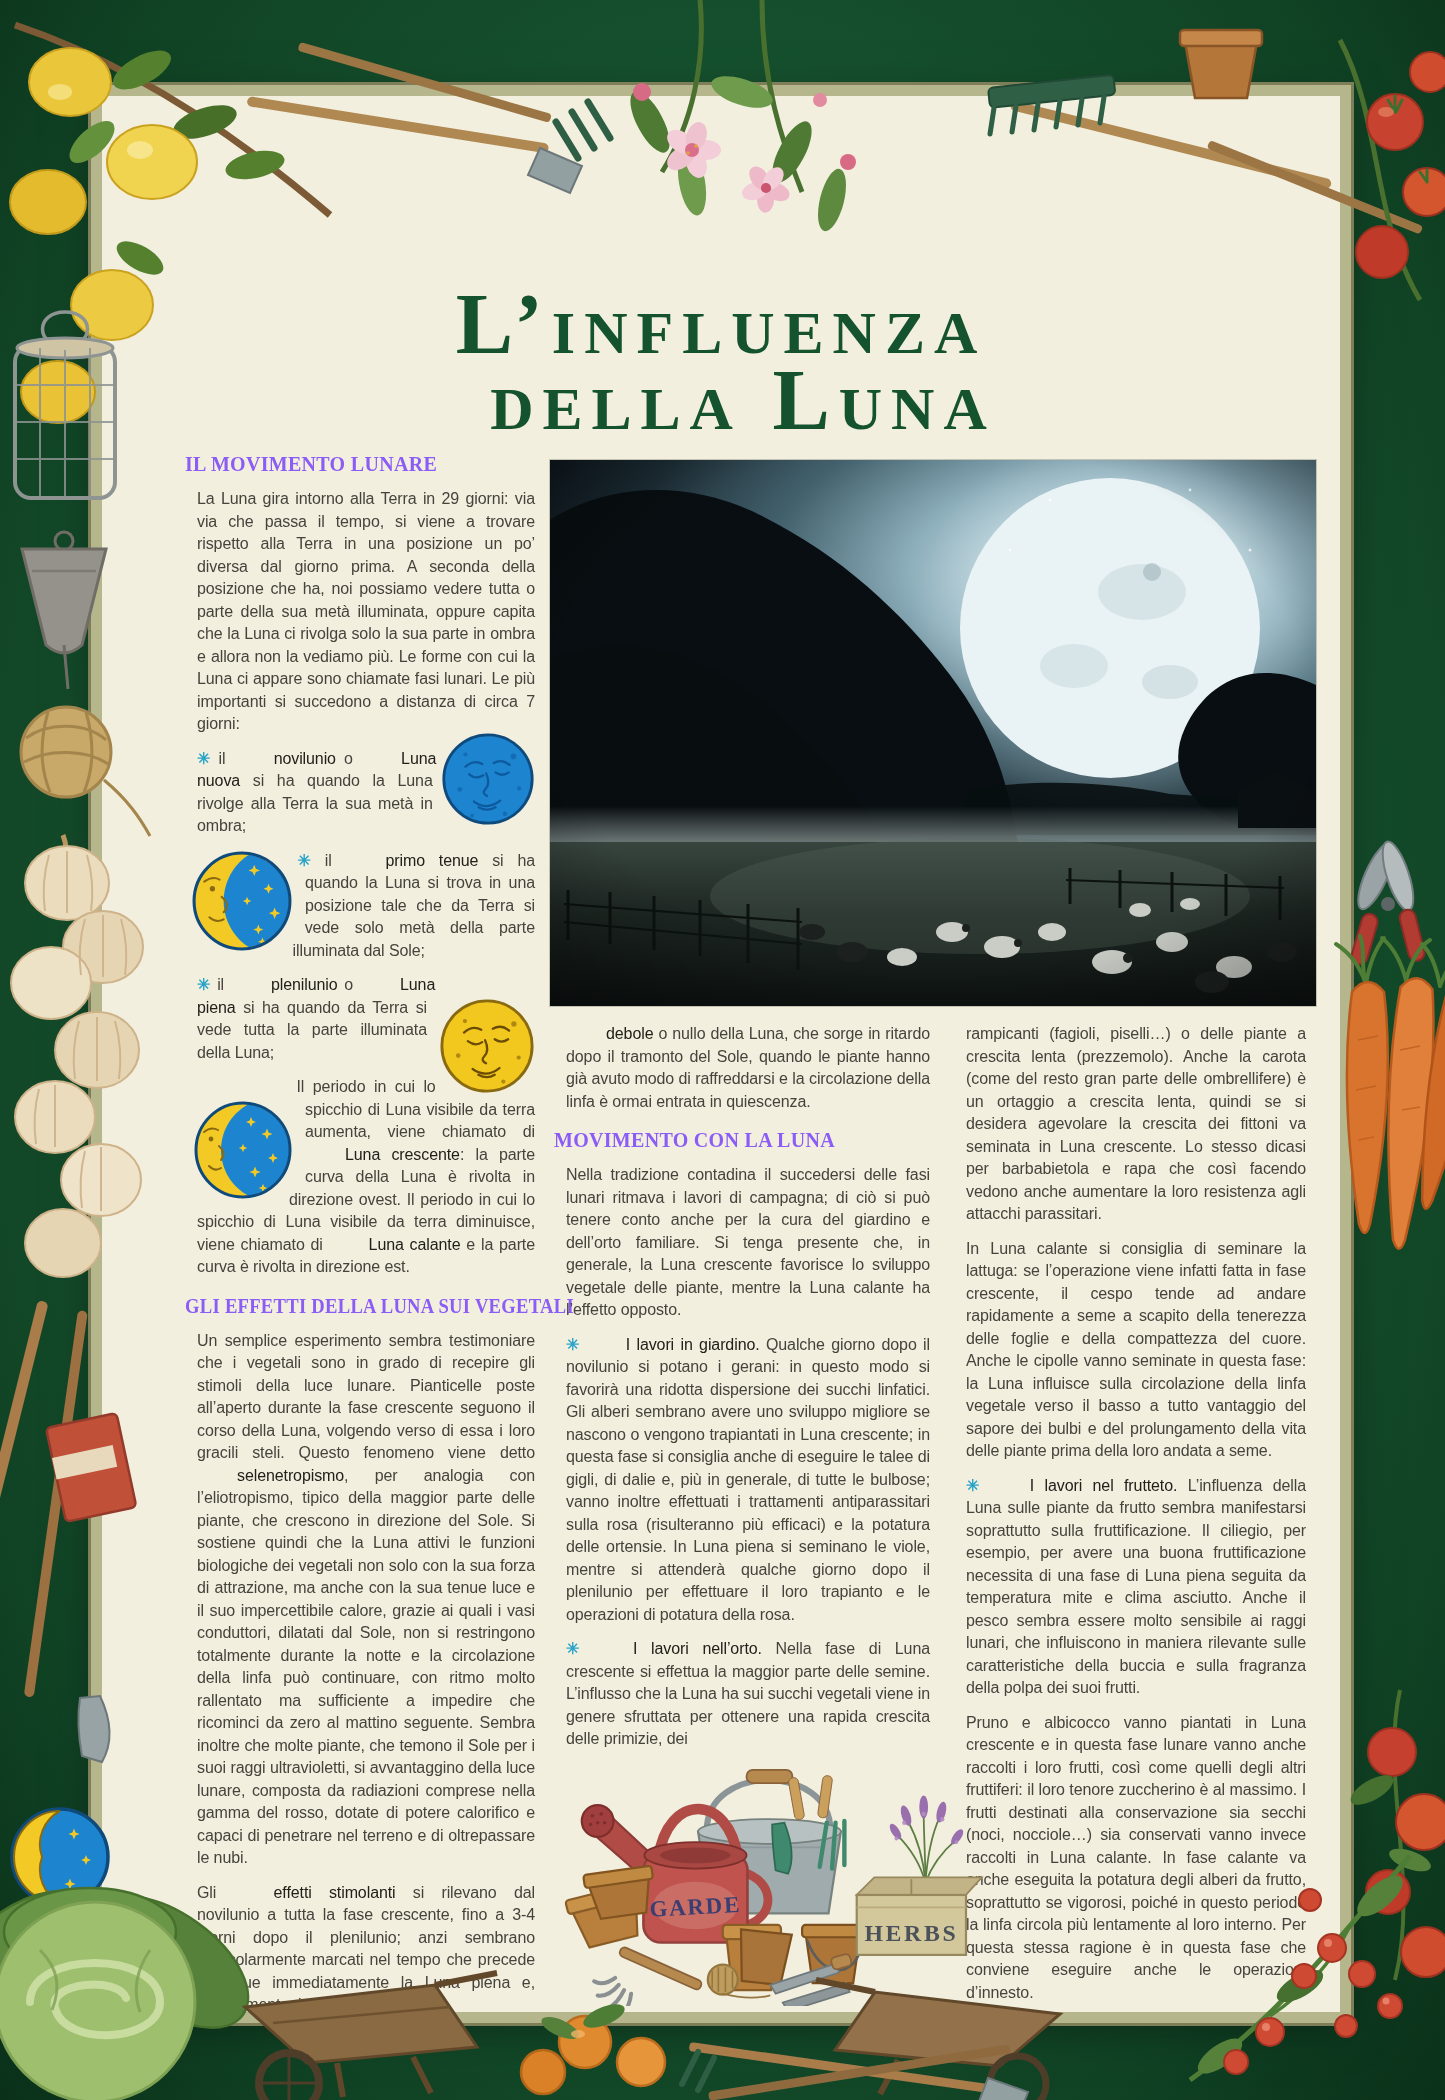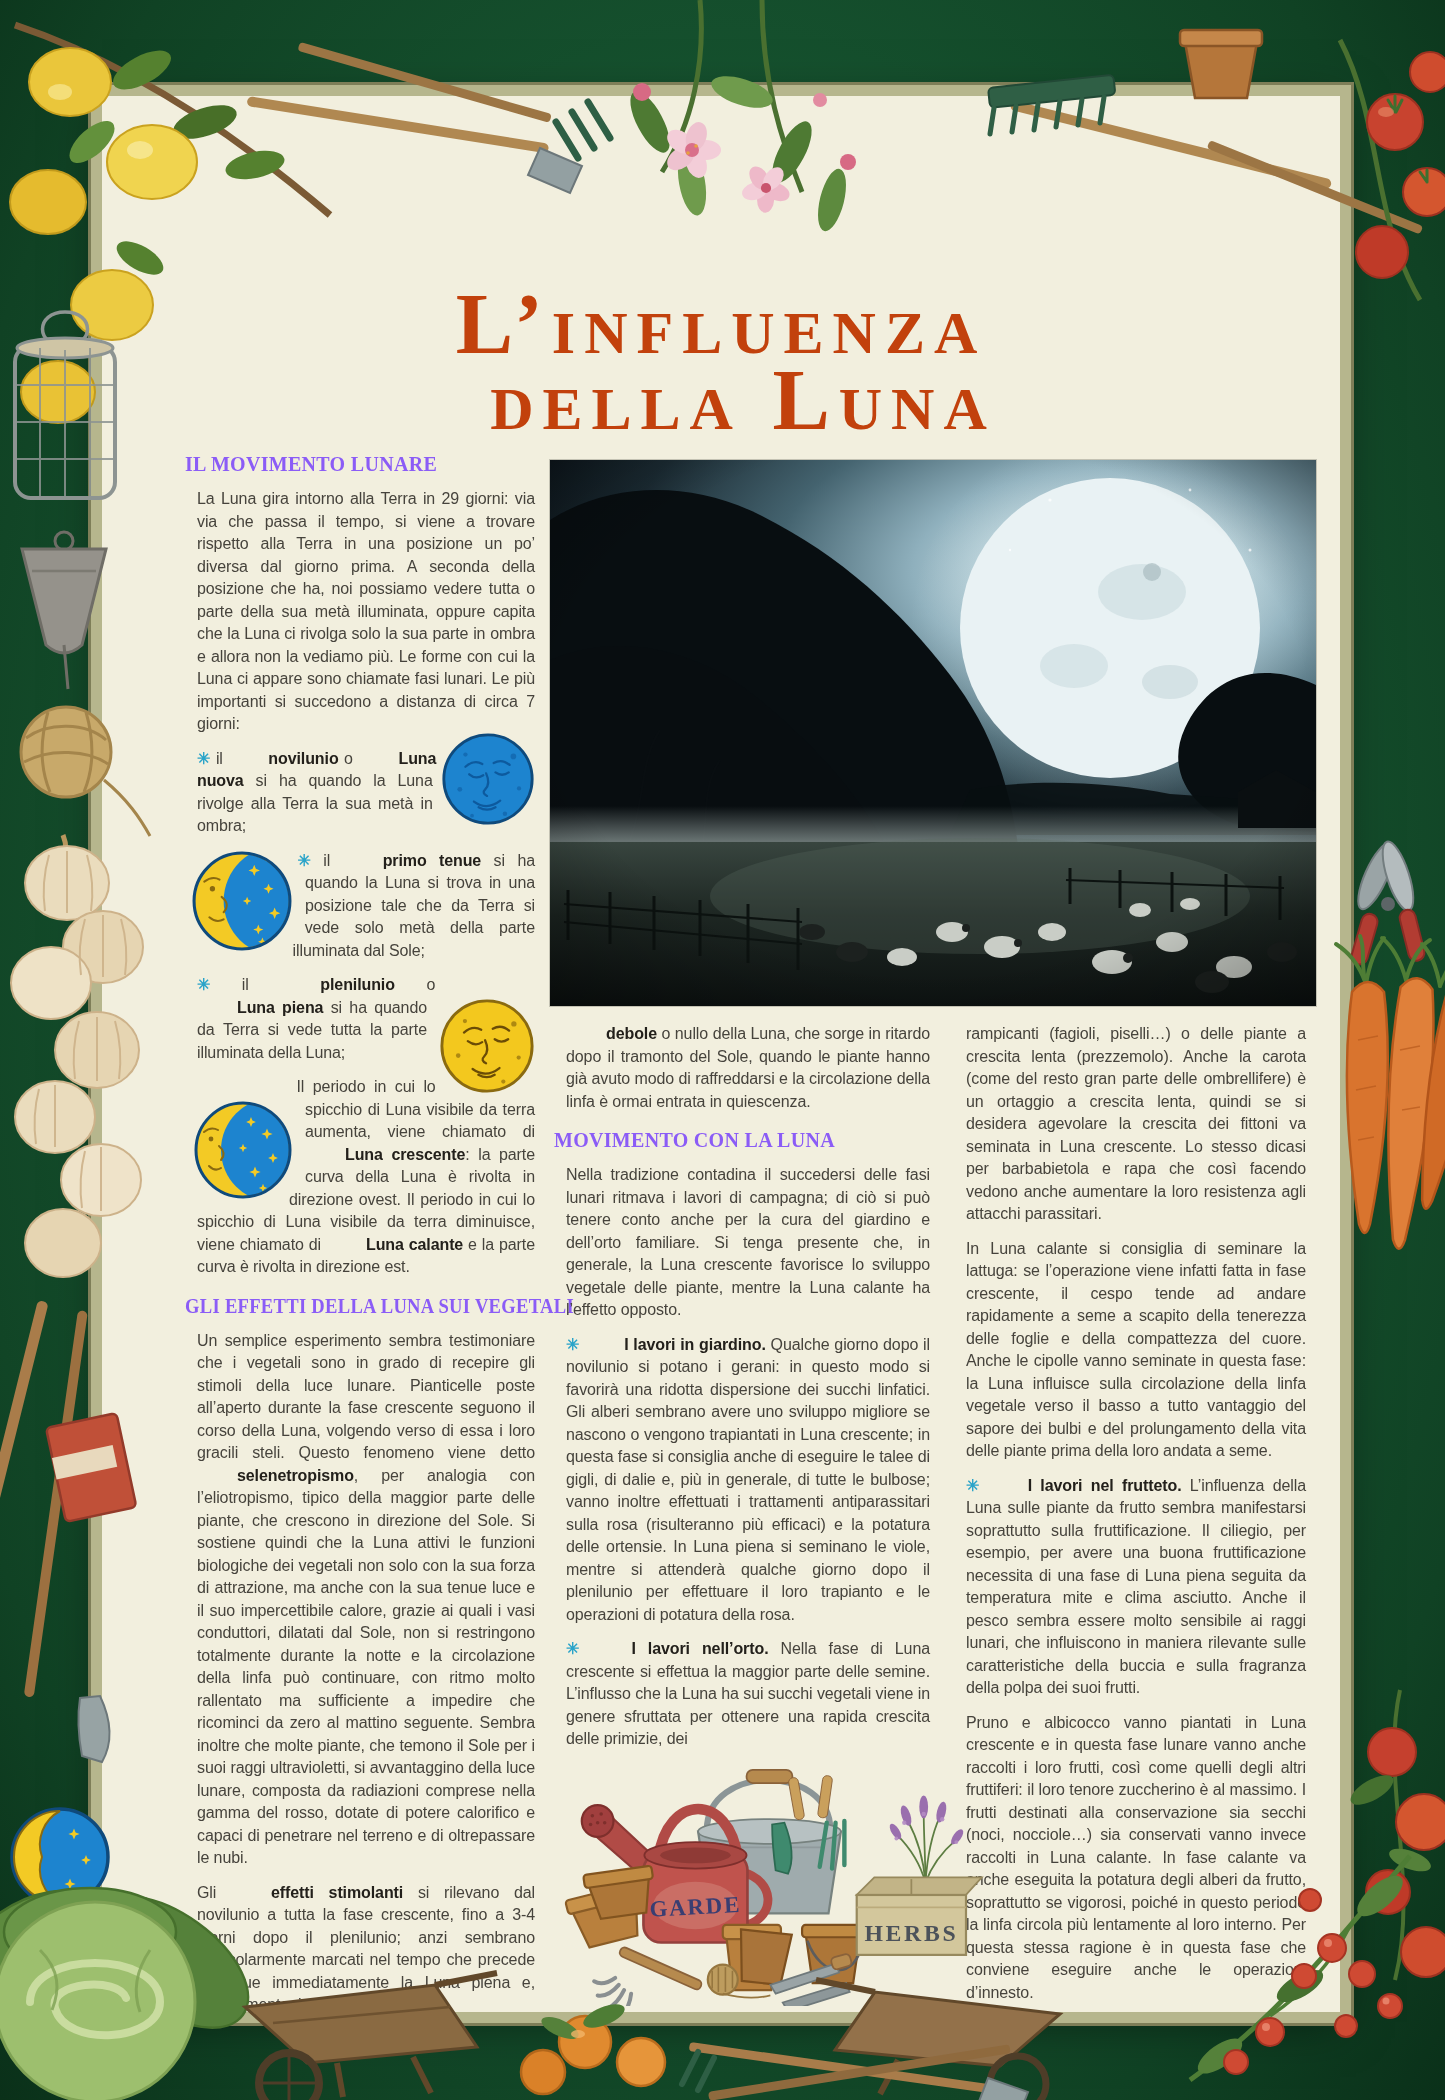--- a/index.html
+++ b/index.html
@@ -10,36 +10,36 @@
   }
   .canvas{position:absolute;inset:0;}
   
   .page{
     position:absolute;left:102px;top:96px;width:1238px;height:1916px;
     background:#f2efde;
     box-shadow:0 0 0 11px #b6b68d, 0 0 0 14px #7e7e58, 0 10px 45px rgba(0,0,0,.5);
     overflow:hidden;
   }
   
-  .title{position:absolute;left:0;width:100%;top:168px;text-align:center;color:#c2410c;
+  .title{position:absolute;left:0;width:100%;top:168px;text-align:center;color:#14532d;
          font-family:"Liberation Serif", serif;}
   .title .l1{display:block;font-variant:small-caps;font-size:86px;line-height:78px;letter-spacing:9px;}
   .title .l2{display:block;font-variant:small-caps;font-size:86px;line-height:74px;letter-spacing:9px;margin-left:44px;}
   
   .col{position:absolute;font-size:16px;line-height:22.5px;color:#46433c;
        text-align:justify;letter-spacing:-0.1px;hyphens:auto;}
   .col-left {left:83px; top:356px;width:362px;}
   .col-mid  {left:452px;top:915px;width:388px;}
   .col-right{left:852px;top:915px;width:364px;}
   .col p{margin:12px;}
   .col h2{font-family:"Liberation Serif", serif;font-weight:bold;color:#8b5cf6;
           font-size:20px;letter-spacing:.3px;margin:15px 0 6px 0;line-height:24px;}
   .col h2:first-child{margin-top:0;}
   .sqz{display:inline-block;transform:scaleX(.93);transform-origin:0 60%;white-space:nowrap;}
-  .b{font-weight:bold;color:#23201b;padding-left:40px;}
+  .b{font-weight:normal;color:#23201b;padding-left:40px;}
   .bullet{color:#2ba4c9;font-weight:bold;}
   
   .mf{shape-outside:circle(52%);}
   .fr{float:right;margin:0 0 4px 12px;}
   .fl{float:left;margin:0 12px 4px 0;}
   .m1{width:94px;height:94px;margin-top:-16px;}
   .m2{width:102px;height:102px;margin-left:-6px;}
   .m3{width:96px;height:96px;margin-top:24px;}
   .m4{width:100px;height:100px;margin-top:24px;margin-left:-4px;}
   .mf svg{display:block;width:100%;height:100%;}

